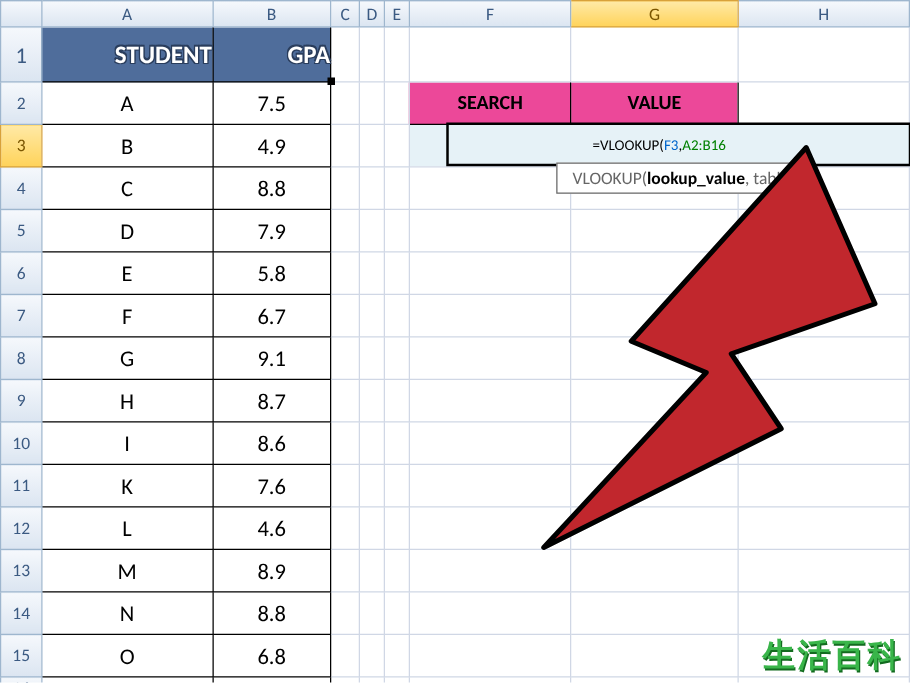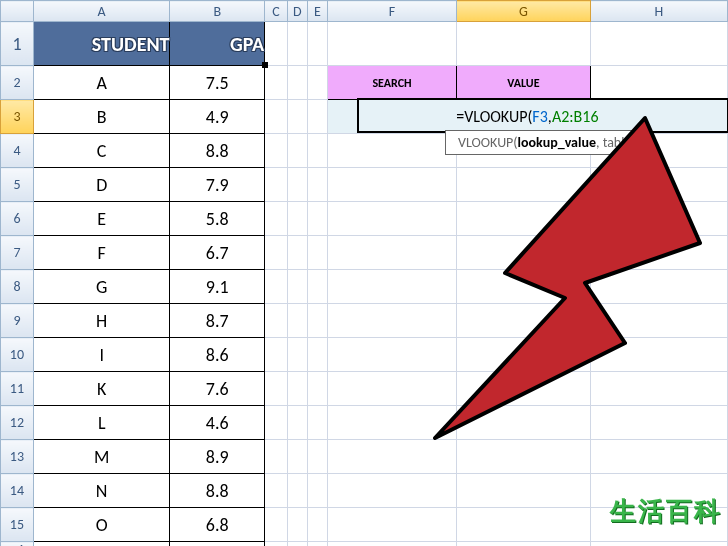--- a/index.html
+++ b/index.html
@@ -29,41 +29,41 @@
     .w-A { width: 137px; }
     .w-B { width: 95px; }
     .w-C { width: 23px; }
     .w-D { width: 20px; }
     .w-E { width: 20px; }
     .w-F { width: 130px; }
     .w-G { width: 134px; }
     .w-H { width: 138px; }
     
     
-    .sv-header { background: #f0abfc; border: 1.5px solid #000; font-weight: bold; font-size: 12px; }
-    
-    
-    .formula-cell { background: #e6f2f7; text-align: center; font-size: 16px; font-family: Calibri, Arial, sans-serif; position: relative; }
+    .sv-header { background: #ec4899; border: 1.5px solid #000; font-weight: bold; font-size: 16px; }
+    
+    
+    .formula-cell { background: #e6f2f7; text-align: center; font-size: 12px; font-family: Calibri, Arial, sans-serif; position: relative; }
     .formula-text { white-space: nowrap; }
     .fn { color: #000; }
     .ref1 { color: #0066cc; }
     .ref2 { color: #008000; }
     
     
     .active-outline { position: absolute; border: 2px solid #000; pointer-events: none; }
     
     
     .tooltip { position: absolute; left: 445px; top: 130px; background: #fff; border: 1px solid #666; padding: 3px 12px; font-size: 14px; color: #666; white-space: nowrap; }
     .tooltip b { color: #000; font-weight: bold; }
     
     
     .arrow { position: absolute; left: 410px; top: 108px; pointer-events: none; }
     
     
-    .watermark { position: absolute; right: 6px; bottom: 17px; text-align: right; }
+    .watermark { position: absolute; right: 6px; bottom: 4px; text-align: right; }
     .wm-chars { color: #39b54a; font-size: 26px; font-weight: bold; letter-spacing: 2px; text-shadow: 1px 1px 0 #126b1f; }
     .wm-url { color: #39b54a; font-size: 14px; letter-spacing: 1px; }
     
     
     .fill-handle { position: absolute; width: 6px; height: 6px; background: #000; }
   </style>
 </head>
 <body>
 
 <div class="grid">

